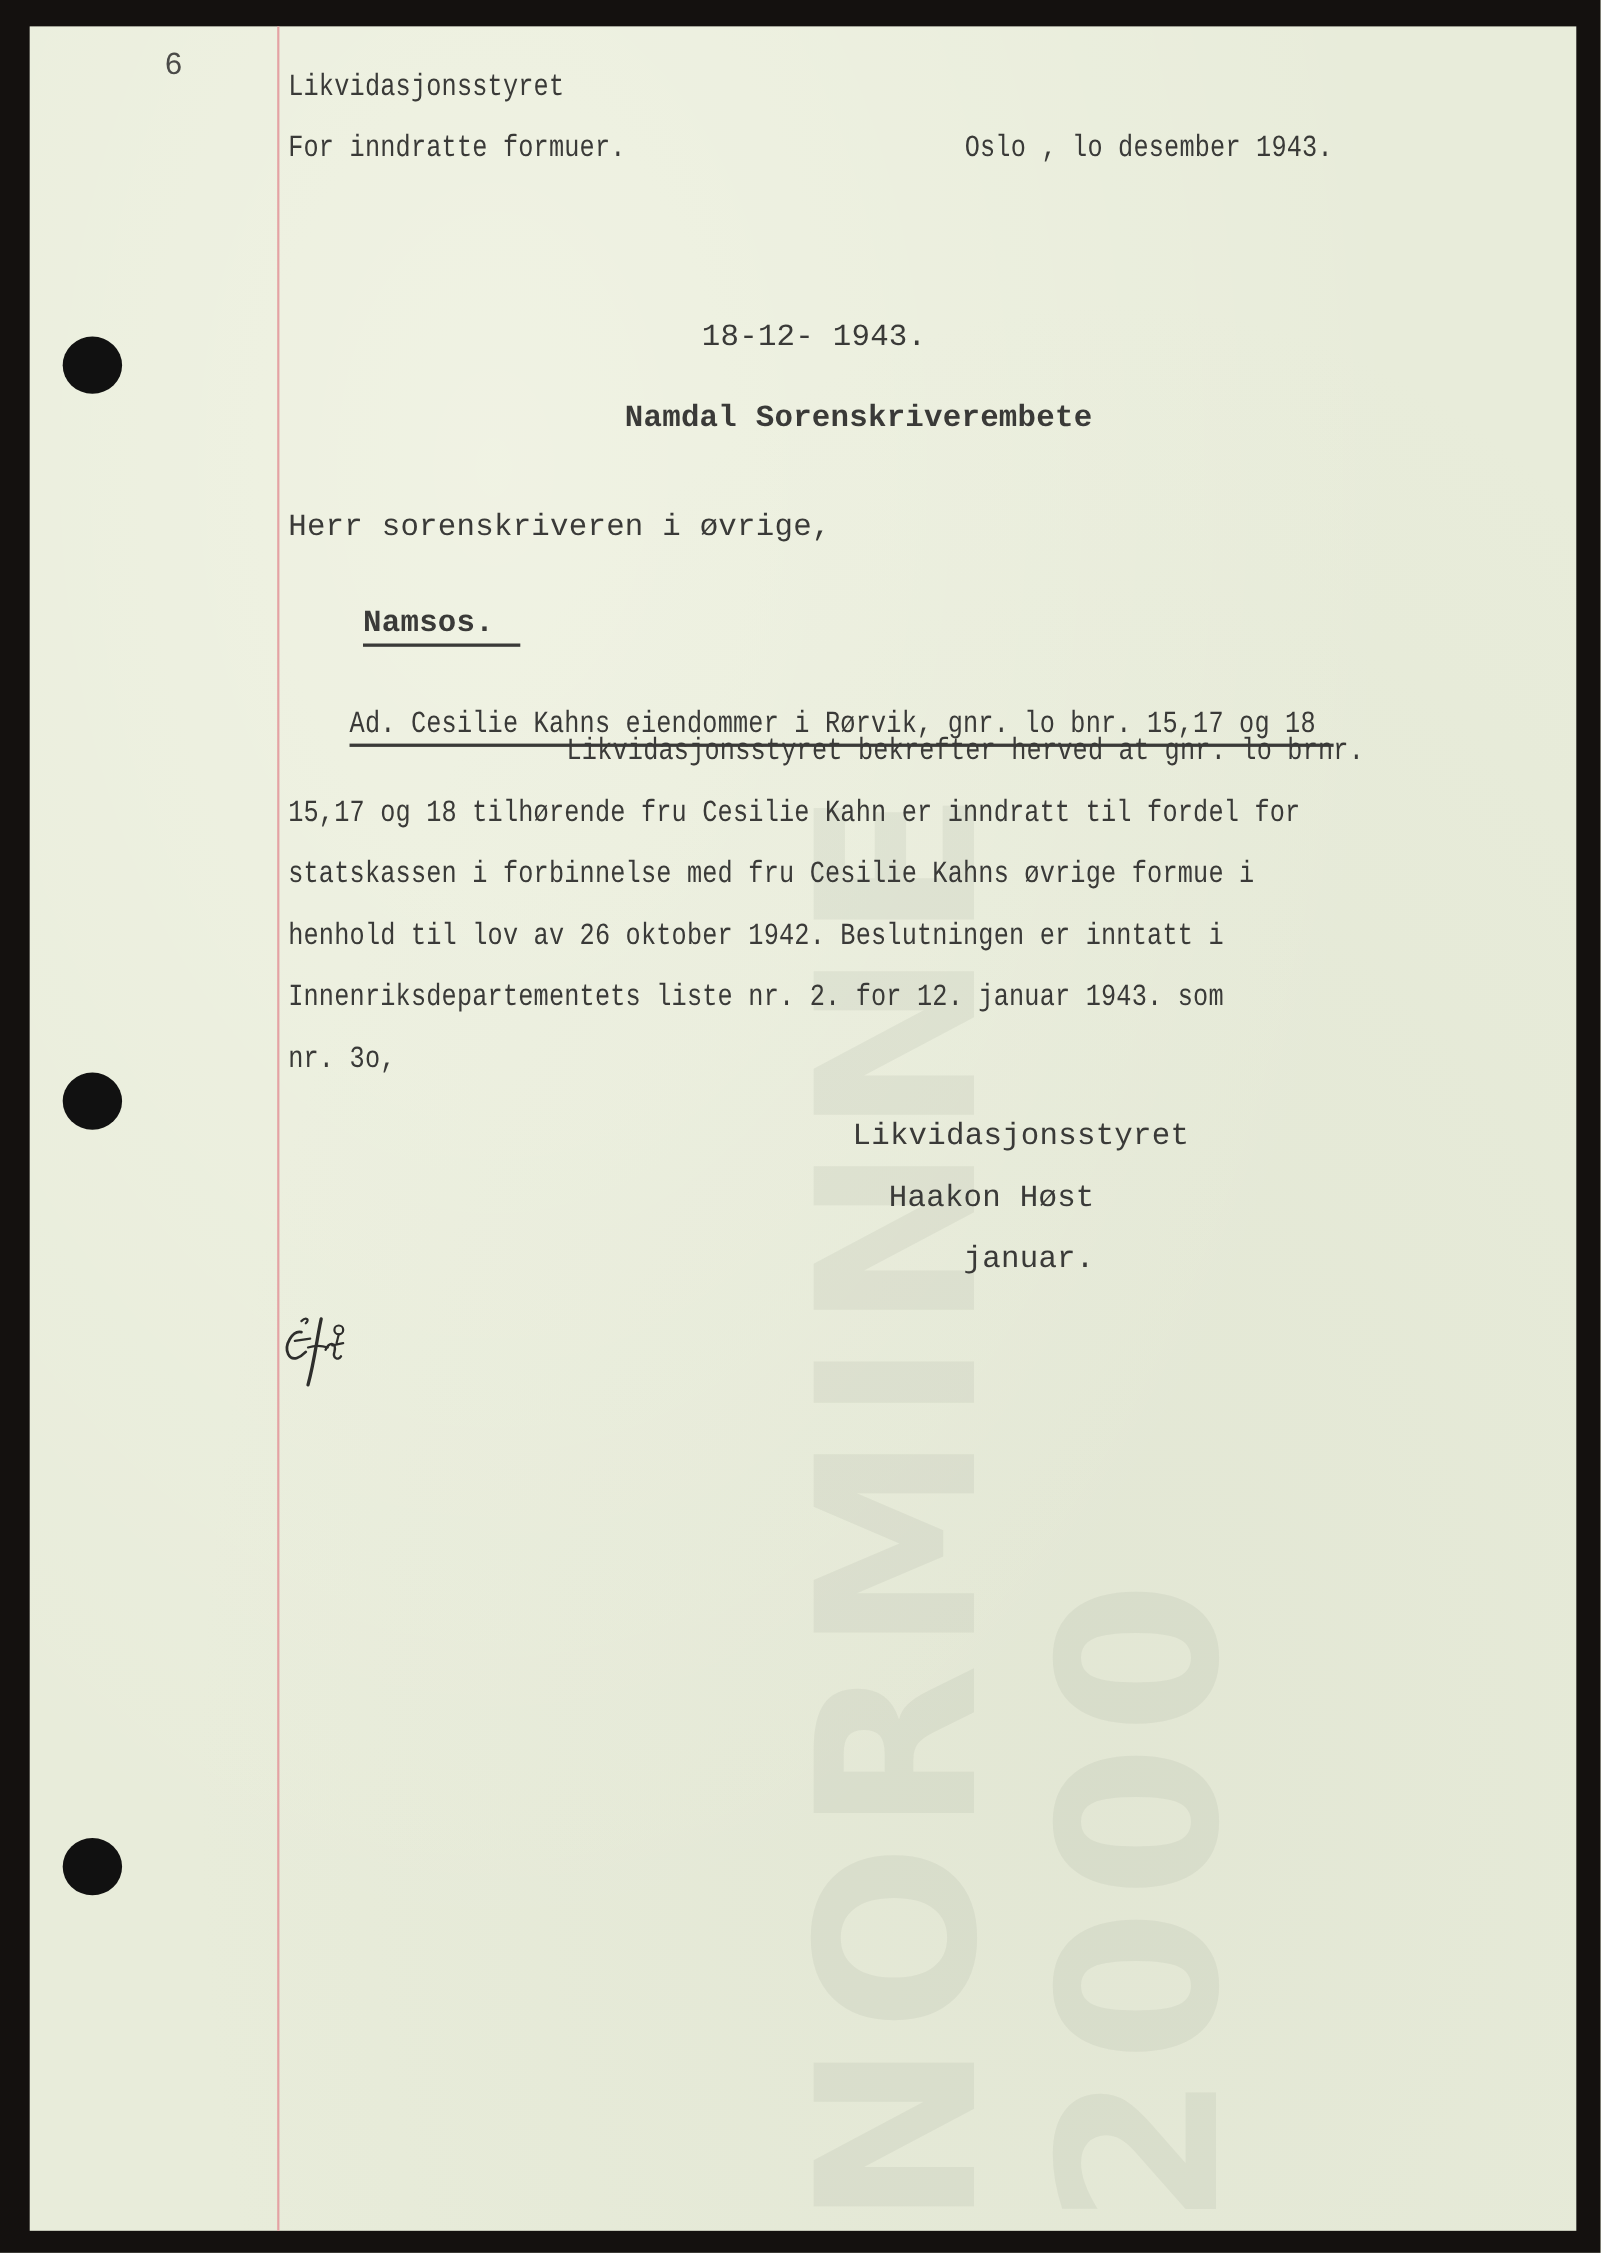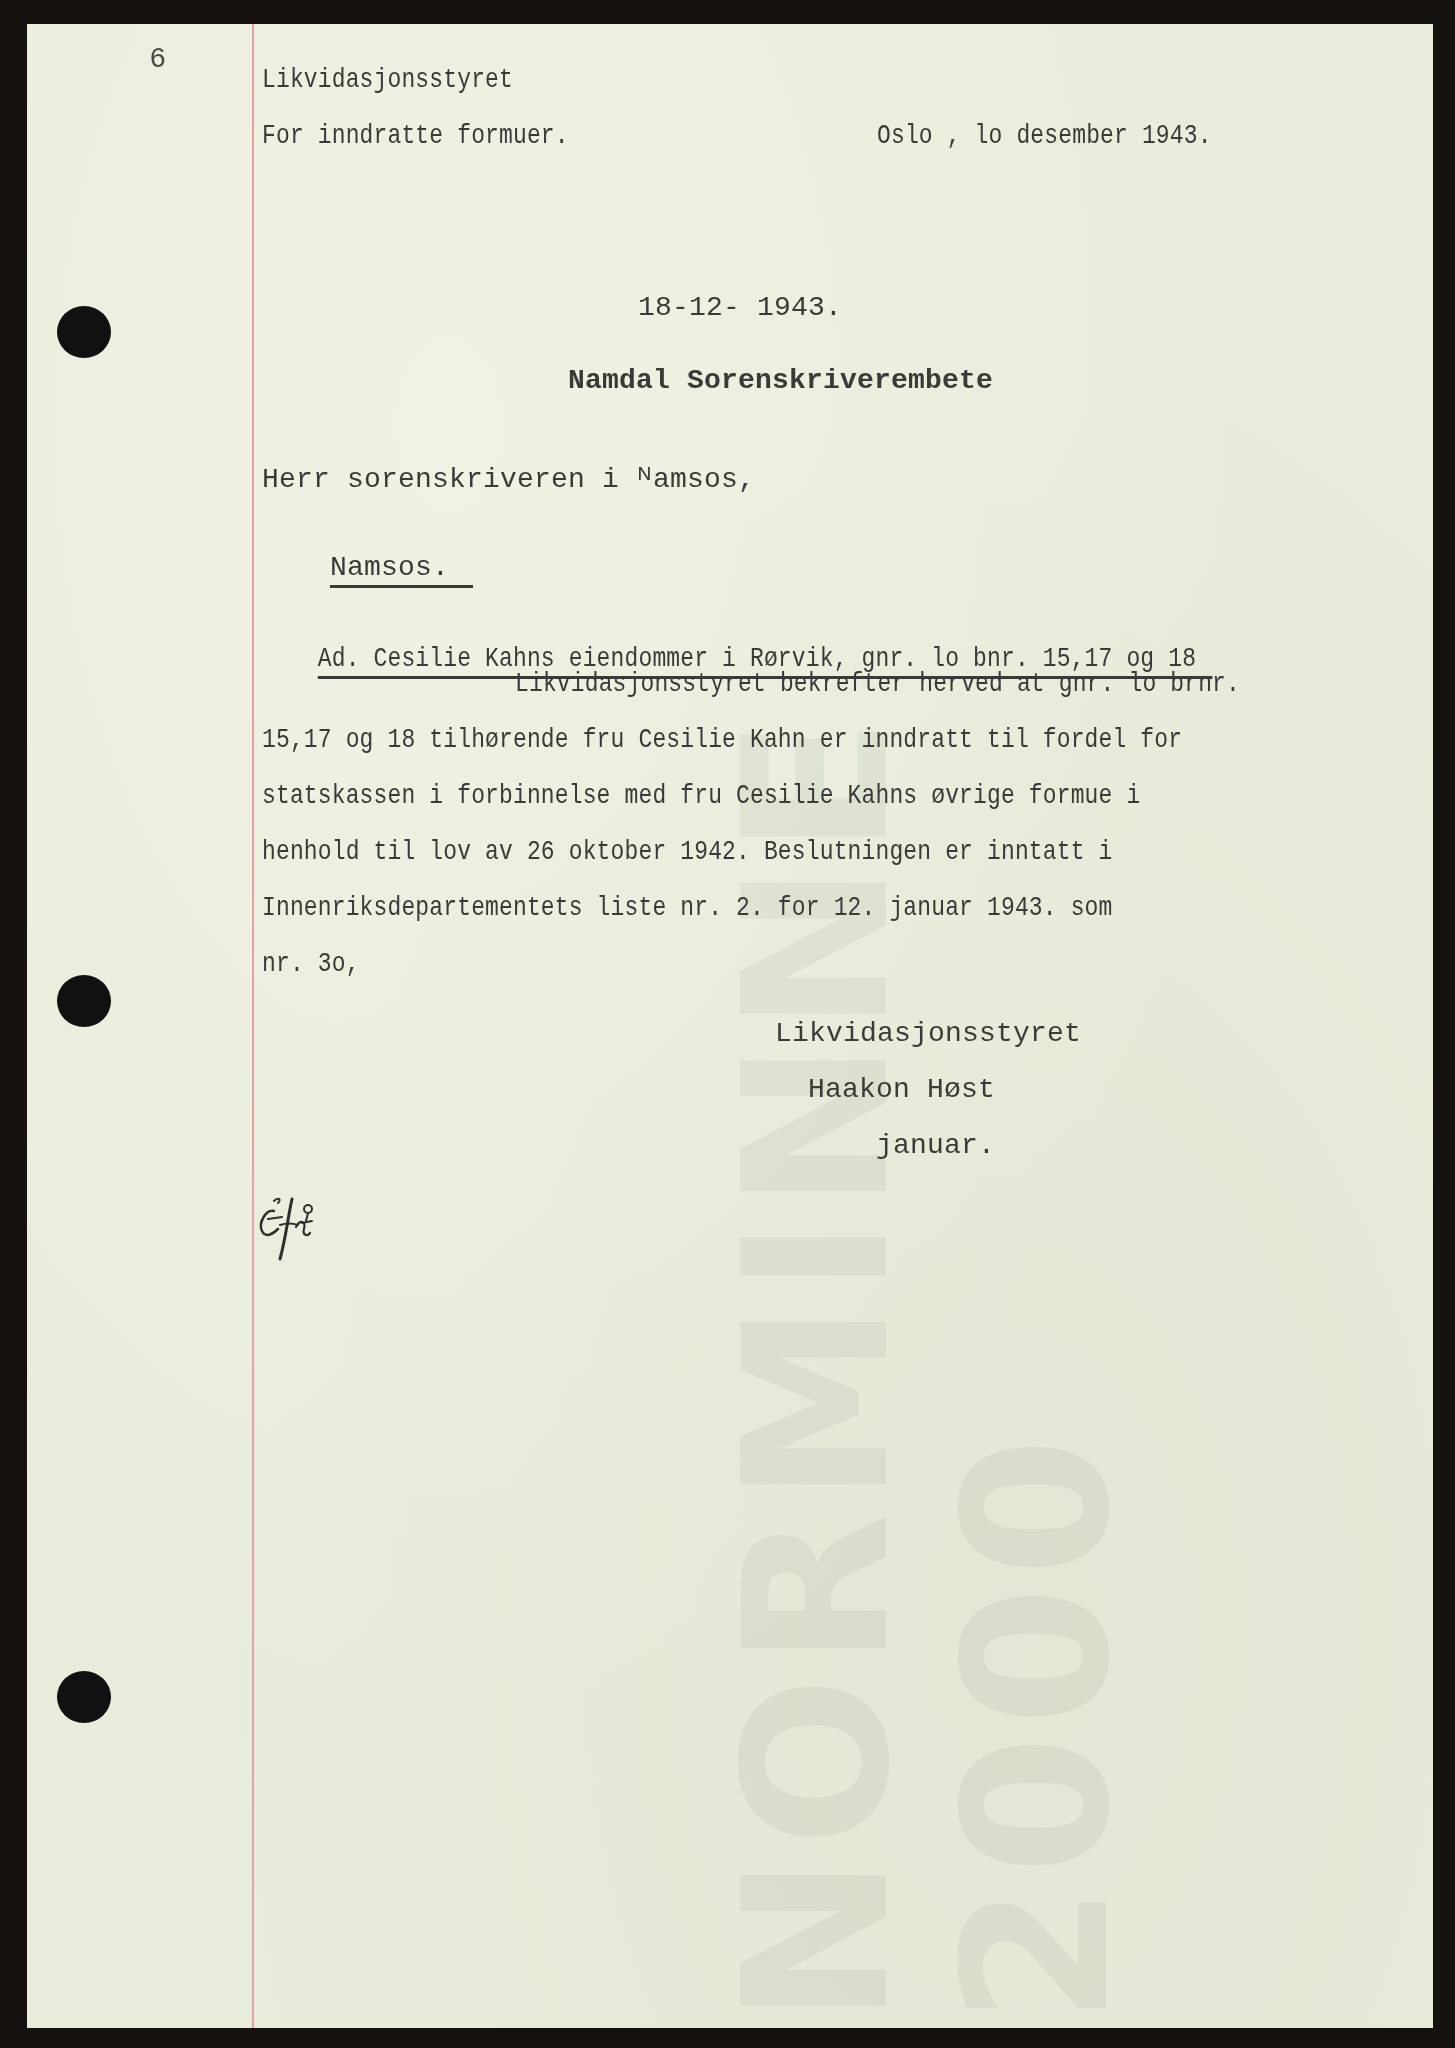--- a/index.html
+++ b/index.html
@@ -81,23 +81,23 @@
 
   <div class="page-num">6</div>
 
   <div class="t condensed" style="left:235px; top:40px;">Likvidasjonsstyret</div>
   <div class="t condensed" style="left:235px; top:96px;">For inndratte formuer.</div>
   <div class="t condensed" style="left:850px; top:96px;">Oslo , lo desember 1943.</div>
 
   <div class="t" style="left:611px; top:268px;">18-12- 1943.</div>
   <div class="t" style="left:541px; top:341px;font-weight:bold;">Namdal Sorenskriverembete</div>
 
-  <div class="t" style="left:235px; top:440px;">Herr sorenskriveren i ᴺamsos,</div>
+  <div class="t" style="left:235px; top:440px;">Herr sorenskriveren i øvrige,</div>
   <div class="t" style="left:235px; top:497px;">
-    <span class="u" style="padding-right:24px;">Namsos.</span>
+    <span class="u" style="padding-right:24px;font-weight:bold;">Namsos.</span>
   </div>
 
   <div class="t condensed" style="left:235px; top:588px; width:1340px;">
     <span class="u" style="padding-right:20px;">Ad. Cesilie Kahns eiendommer i Rørvik, gnr. lo bnr. 15,17 og 18</span>
   </div>
 
   <div class="t condensed" style="left:488px; top:644px;">Likvidasjonsstyret bekrefter herved at gnr. lo brnr.</div>
   <div class="t condensed" style="left:235px; top:700px;">15,17 og 18 tilhørende fru Cesilie Kahn er inndratt til fordel for</div>
   <div class="t condensed" style="left:235px; top:756px;">statskassen i forbinnelse med fru Cesilie Kahns øvrige formue i</div>
   <div class="t condensed" style="left:235px; top:812px;">henhold til lov av 26 oktober 1942. Beslutningen er inntatt i</div>

